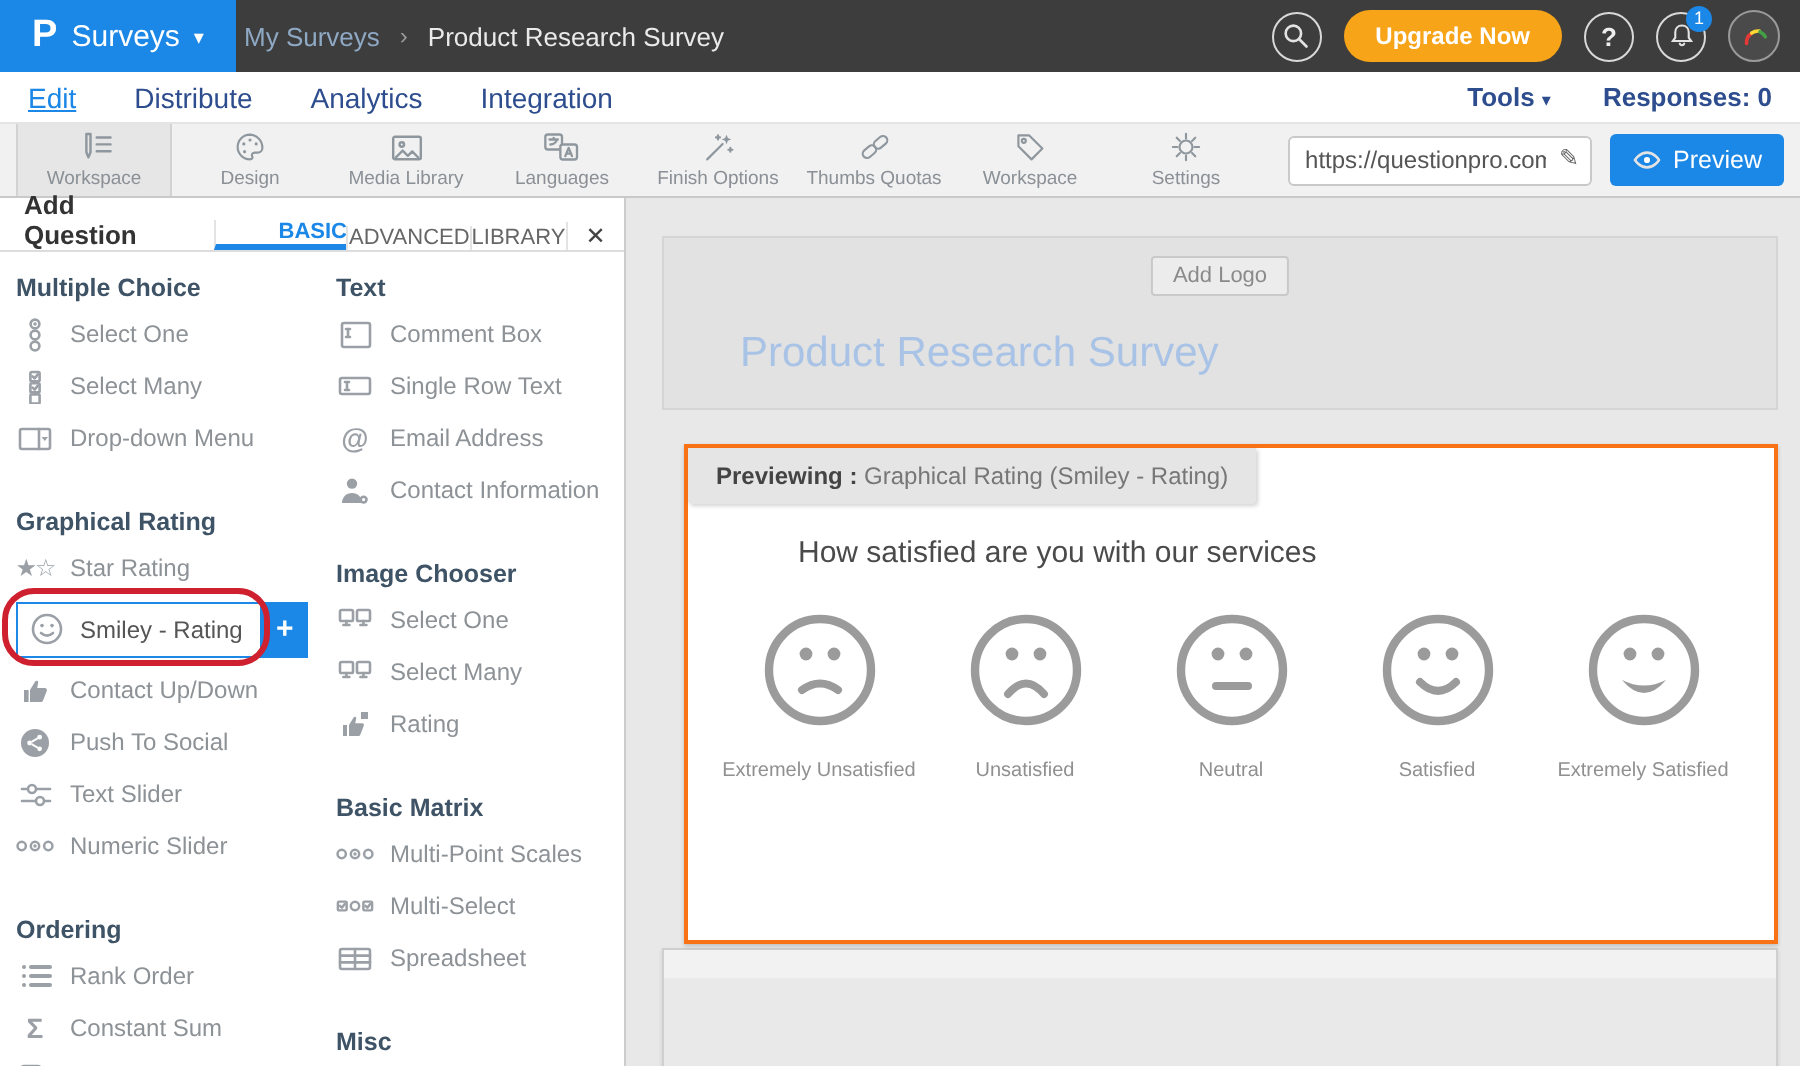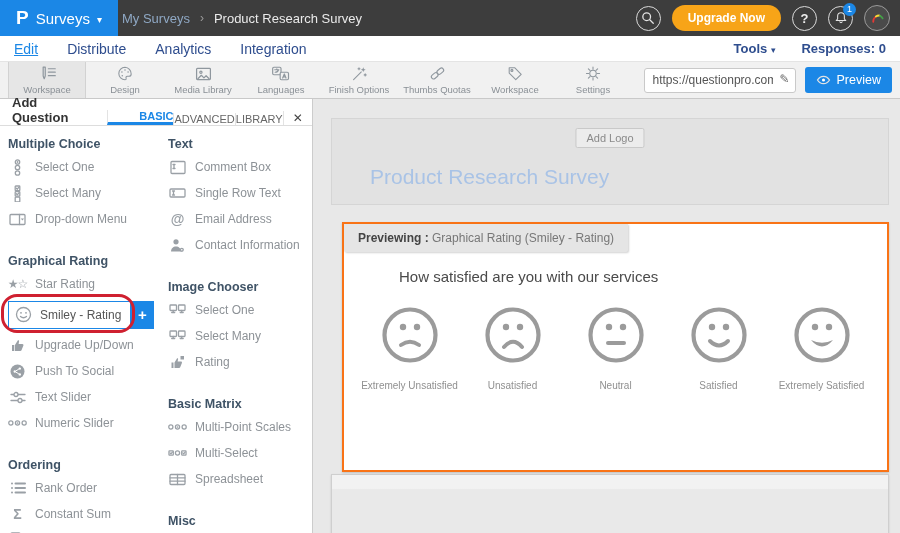--- a/index.html
+++ b/index.html
@@ -321,21 +321,21 @@
           <span class="sel-label">Smiley - Rating</span>
           <span class="plus-btn">+</span>
         </span>
       </div>
       <div class="qitem">
         <span class="qicon">
           <svg width="16" height="16" viewBox="0 0 16 16" fill="#9aa0a6">
             <path d="M2 8h2.3v6H2zM5 14V8l2.6-4.3c.4-.7 1.7-.4 1.5.5L8.6 7h3.8c.8 0 1.3.8 1 1.5l-1.9 4.7c-.2.5-.7.8-1.2.8z"></path>
           </svg>
           </span>
-        <span class="qlabel">Upgrade Up/Down</span>
+        <span class="qlabel">Contact Up/Down</span>
       </div>
       <div class="qitem">
         <span class="qicon">
           <svg width="15" height="15" viewBox="0 0 15 15">
             <circle cx="7.5" cy="7.5" r="7" fill="#9aa0a6"></circle>
             <circle cx="9.8" cy="4.6" r="1.2" fill="#fff"></circle>
               <circle cx="4.8" cy="7.5" r="1.2" fill="#fff"></circle>
               <circle cx="9.8" cy="10.4" r="1.2" fill="#fff"></circle>
             <path d="M5.8 6.9l3-1.7M5.8 8.1l3 1.7" stroke="#fff" stroke-width="1"></path>
           </svg>

